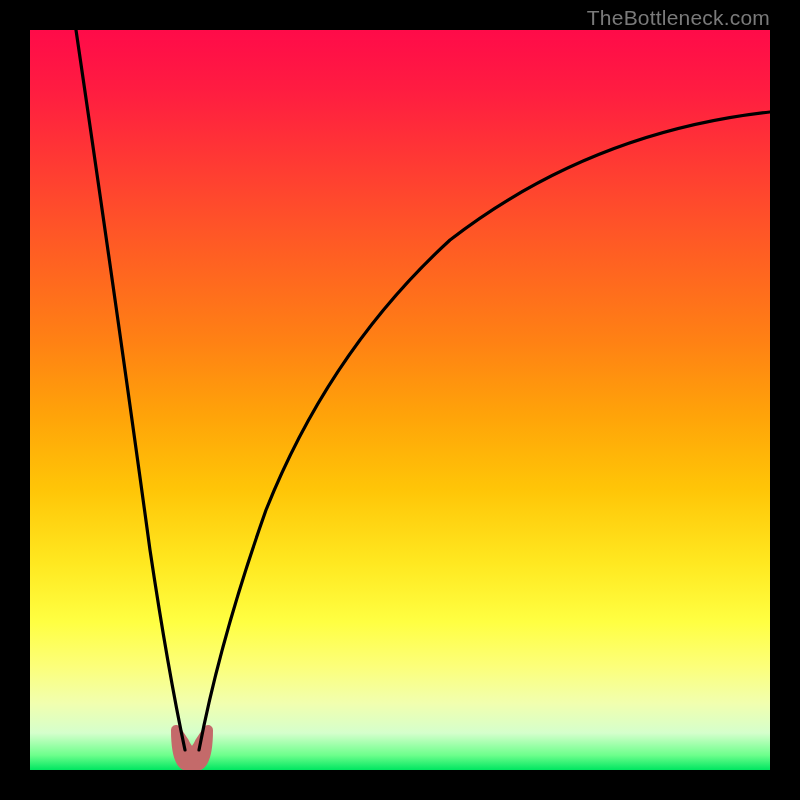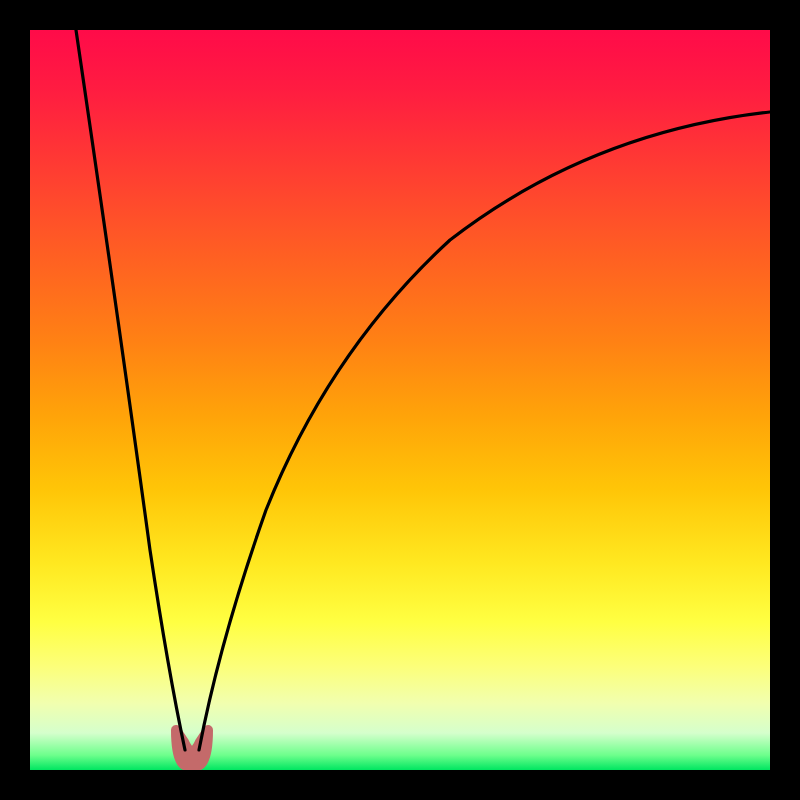--- a/index.html
+++ b/index.html
@@ -52,20 +52,21 @@
   svg.curve {
     position: absolute;
     inset: 0;
   }
 </style>
 </head>
 <body>
 
 <div class="frame">
 
+  <div class="watermark">TheBottleneck.com</div>
 
   <div class="plot">
 
     <svg class="curve" viewBox="0 0 740 740" preserveAspectRatio="none">
 
       <path d="M 146 700
                Q 146 736 158 736
                L 166 736
                Q 178 736 178 700
                L 170 712

